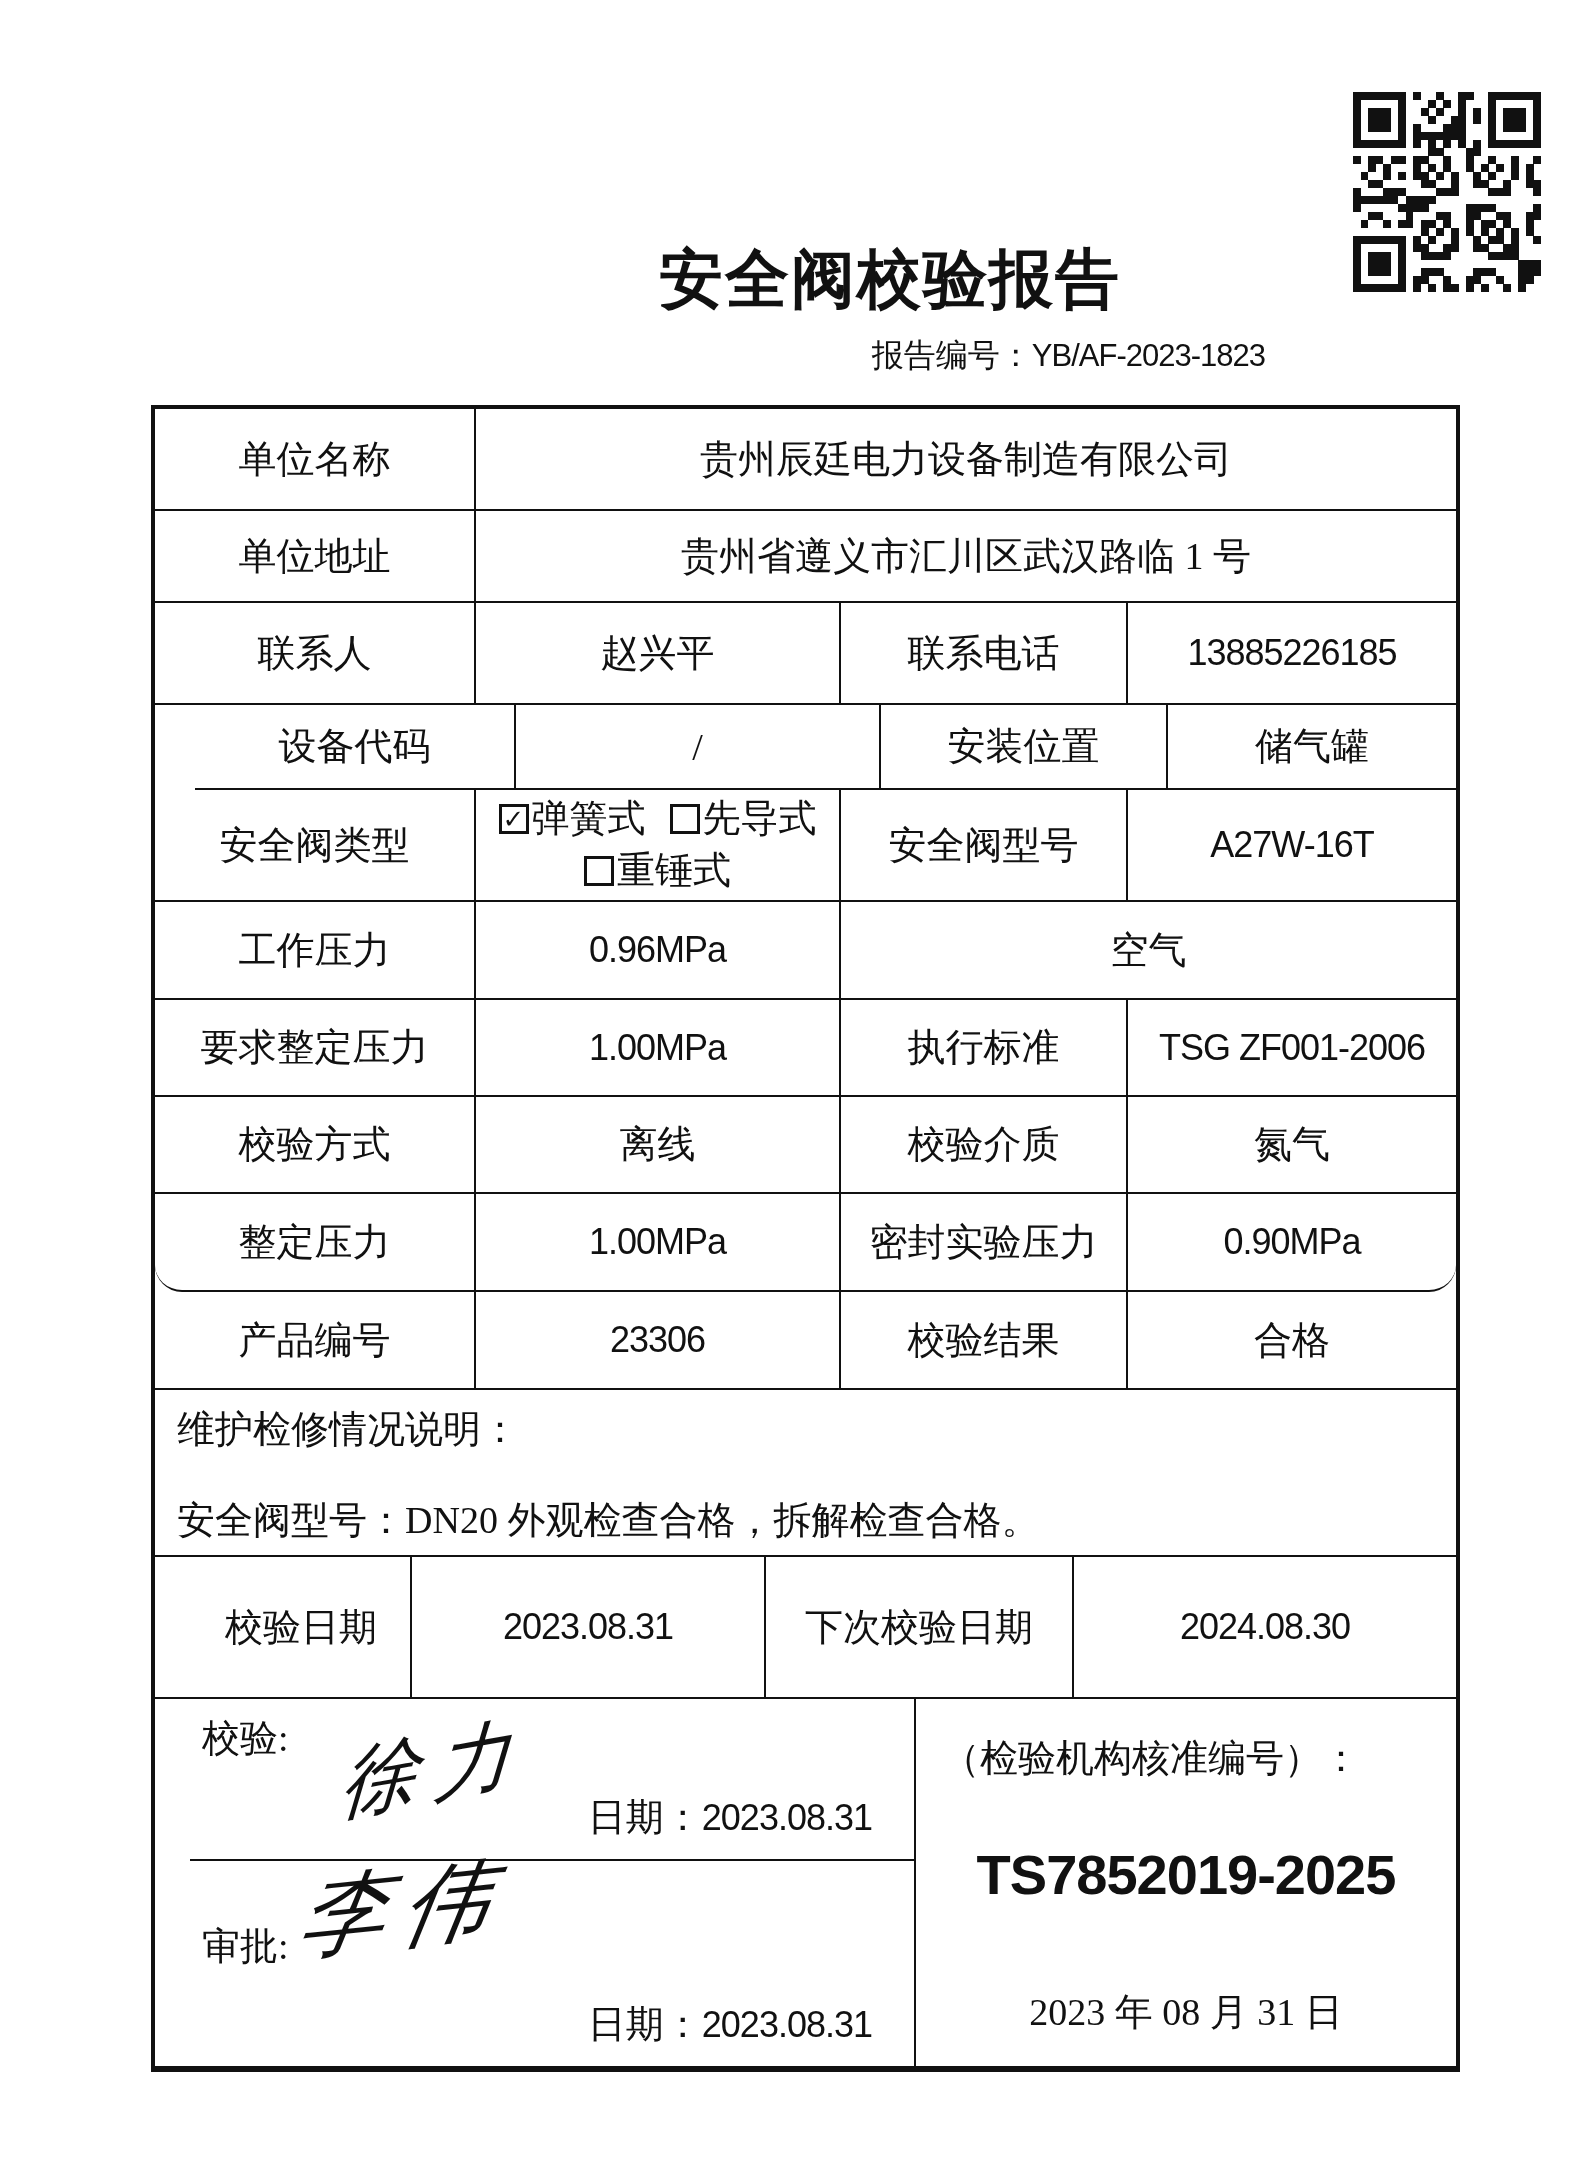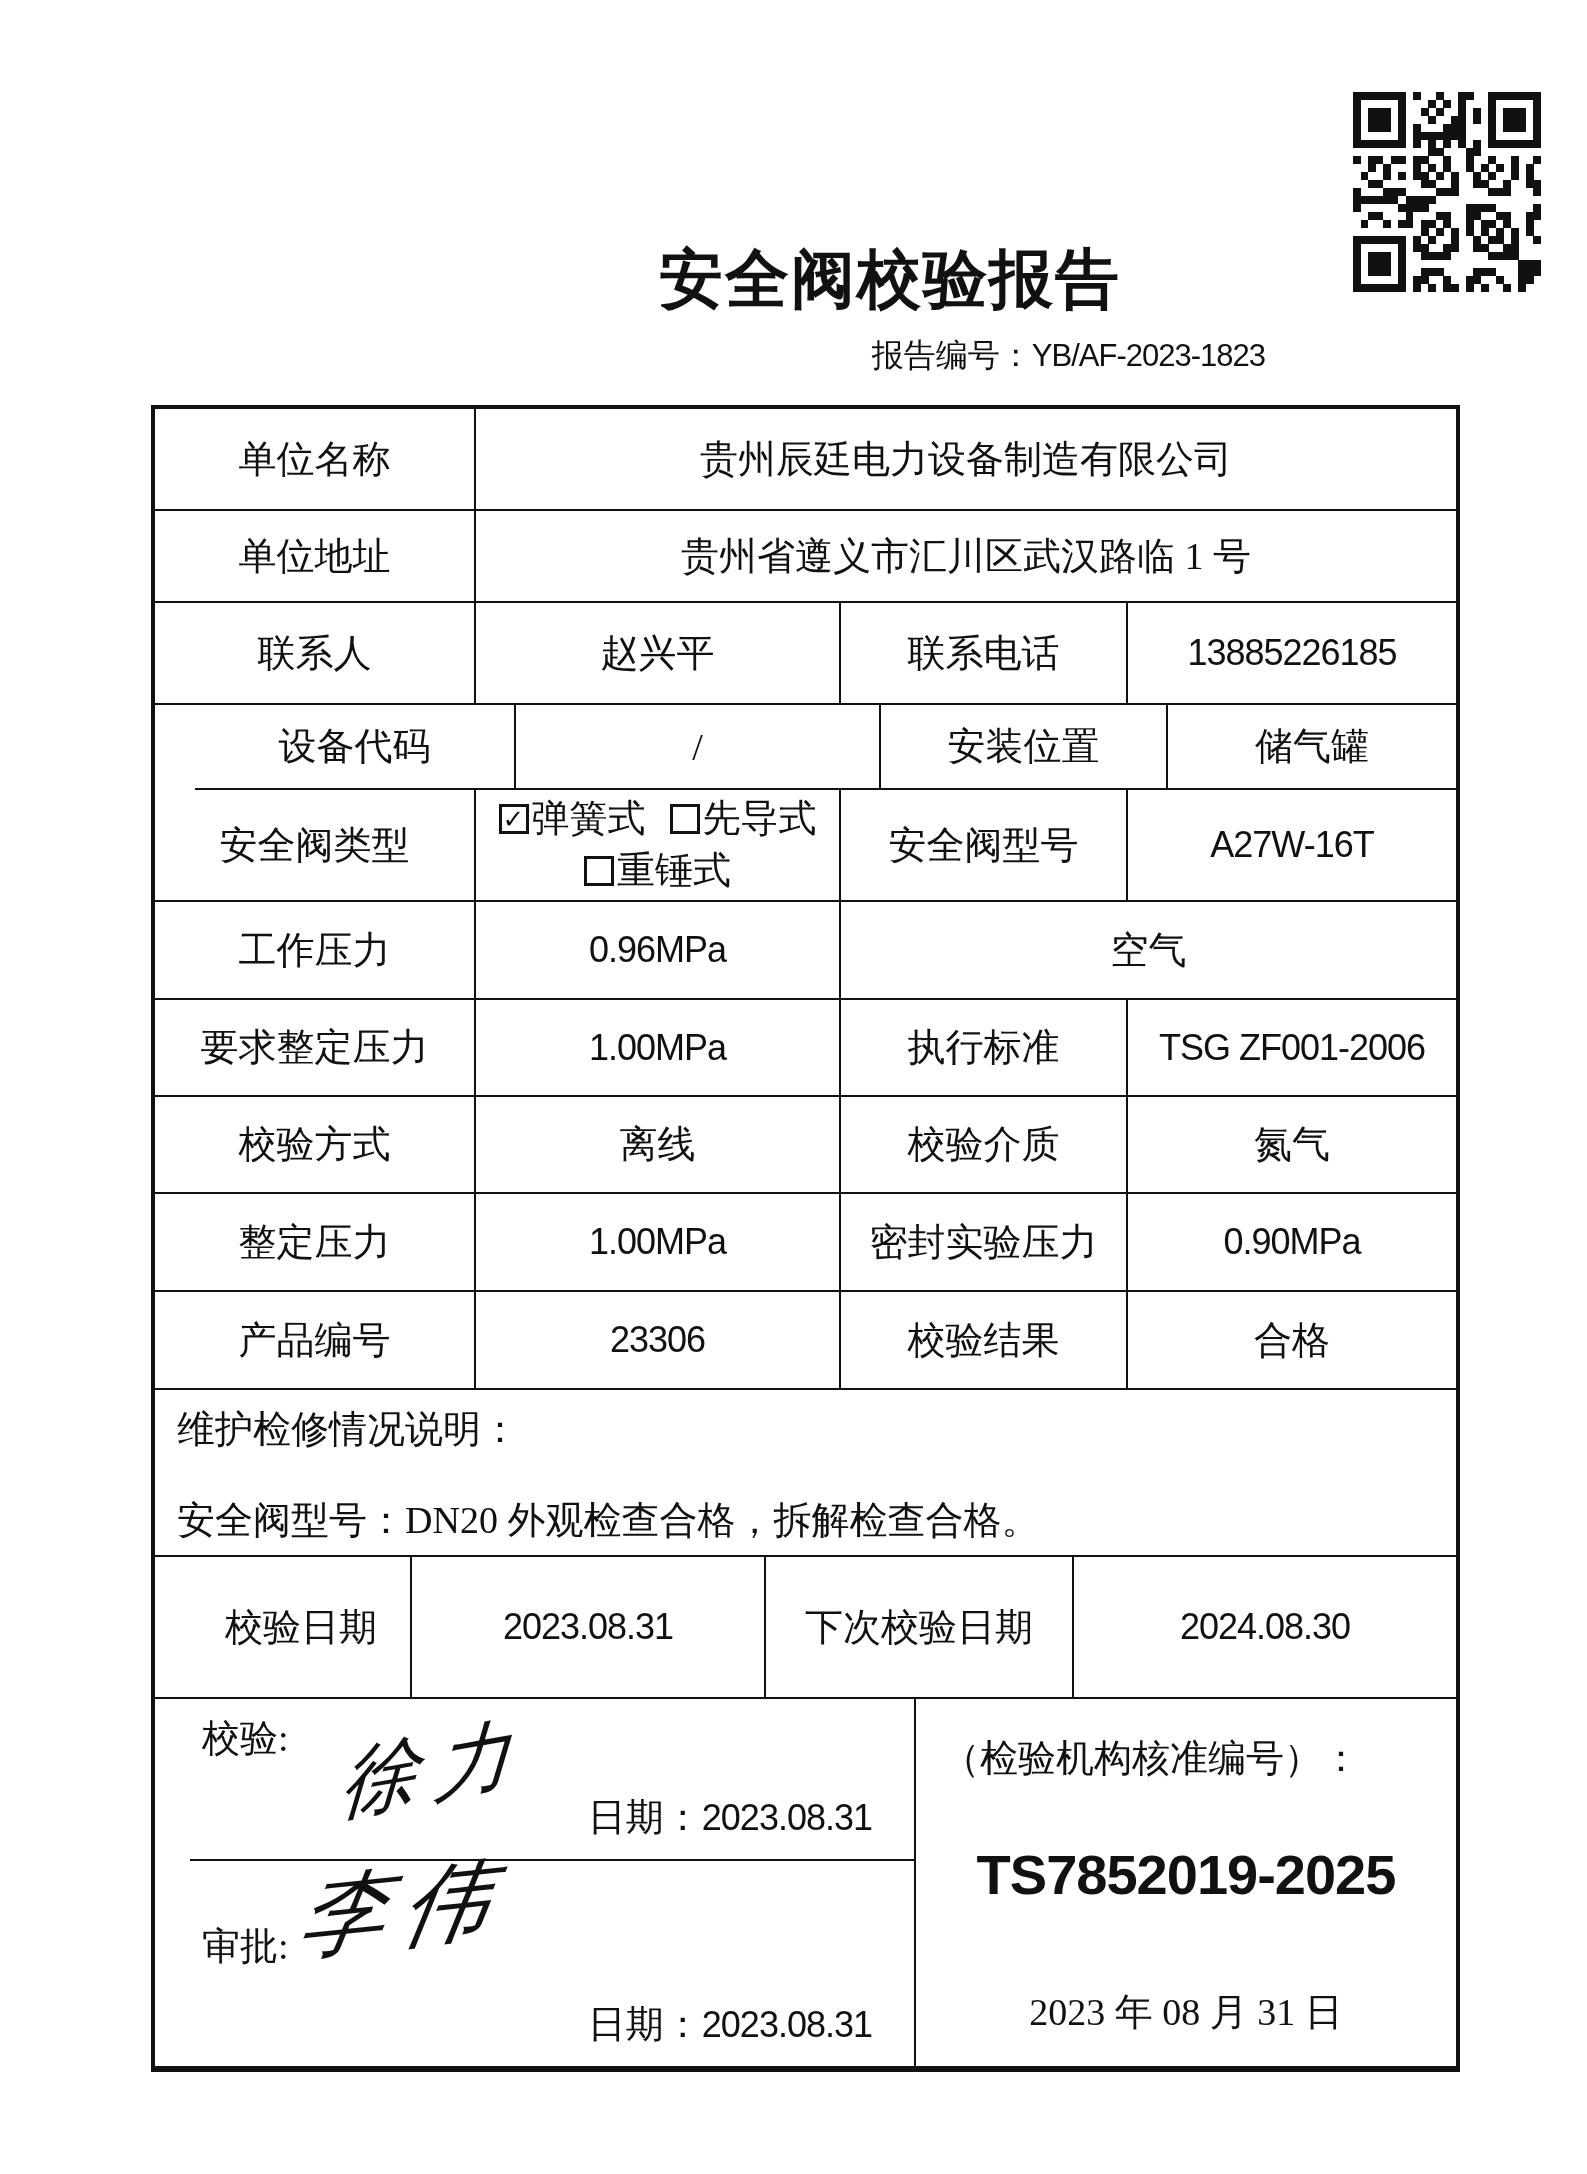--- a/index.html
+++ b/index.html
@@ -21,21 +21,21 @@
        border:4px solid #111;border-bottom-width:6px;background:#fff;}
   .row{display:flex;border-bottom:2px solid #111;align-items:stretch;}
   .row:last-child{border-bottom:none;}
   .cell{border-right:2px solid #111;display:flex;align-items:center;justify-content:center;
         text-align:center;font-size:38px;box-sizing:border-box;overflow:visible;}
   .cell:last-child{border-right:none;flex:1;}
   .c1{width:321px;} .c2{width:365px;} .c3{width:287px;}
   .d1{width:257px;padding-left:37px;} .d2{width:354px;} .d3{width:308px;}
   .r1{height:100px;} .r2{height:90px;} .r3{height:100px;} .r4{height:83px;margin-left:40px;}
   .r5{height:110px;} .r6{height:96px;} .r7{height:95px;} .r8{height:95px;}
-  .r9{height:96px;} .r10{height:96px;} .r11{height:165px;} .r12{height:140px;}
+  .r9{height:96px;border-radius:27px;} .r10{height:96px;} .r11{height:165px;} .r12{height:140px;}
   .val-num{font-family:"Liberation Sans",sans-serif;font-size:36px;letter-spacing:-1px;}
 
   
   .valve-cell{flex-direction:column;line-height:1.2;padding:4px 0;}
   .cb-line{display:flex;align-items:center;justify-content:center;gap:6px;}
   .cb{display:inline-flex;width:30px;height:30px;border:3px solid #111;box-sizing:border-box;
       align-items:center;justify-content:center;font-family:"DejaVu Sans",sans-serif;
       font-size:26px;font-weight:bold;margin-right:3px;}
   .cb-group{display:inline-flex;align-items:center;margin:0 9px;}
   .cb-line2{margin-top:6px;}

